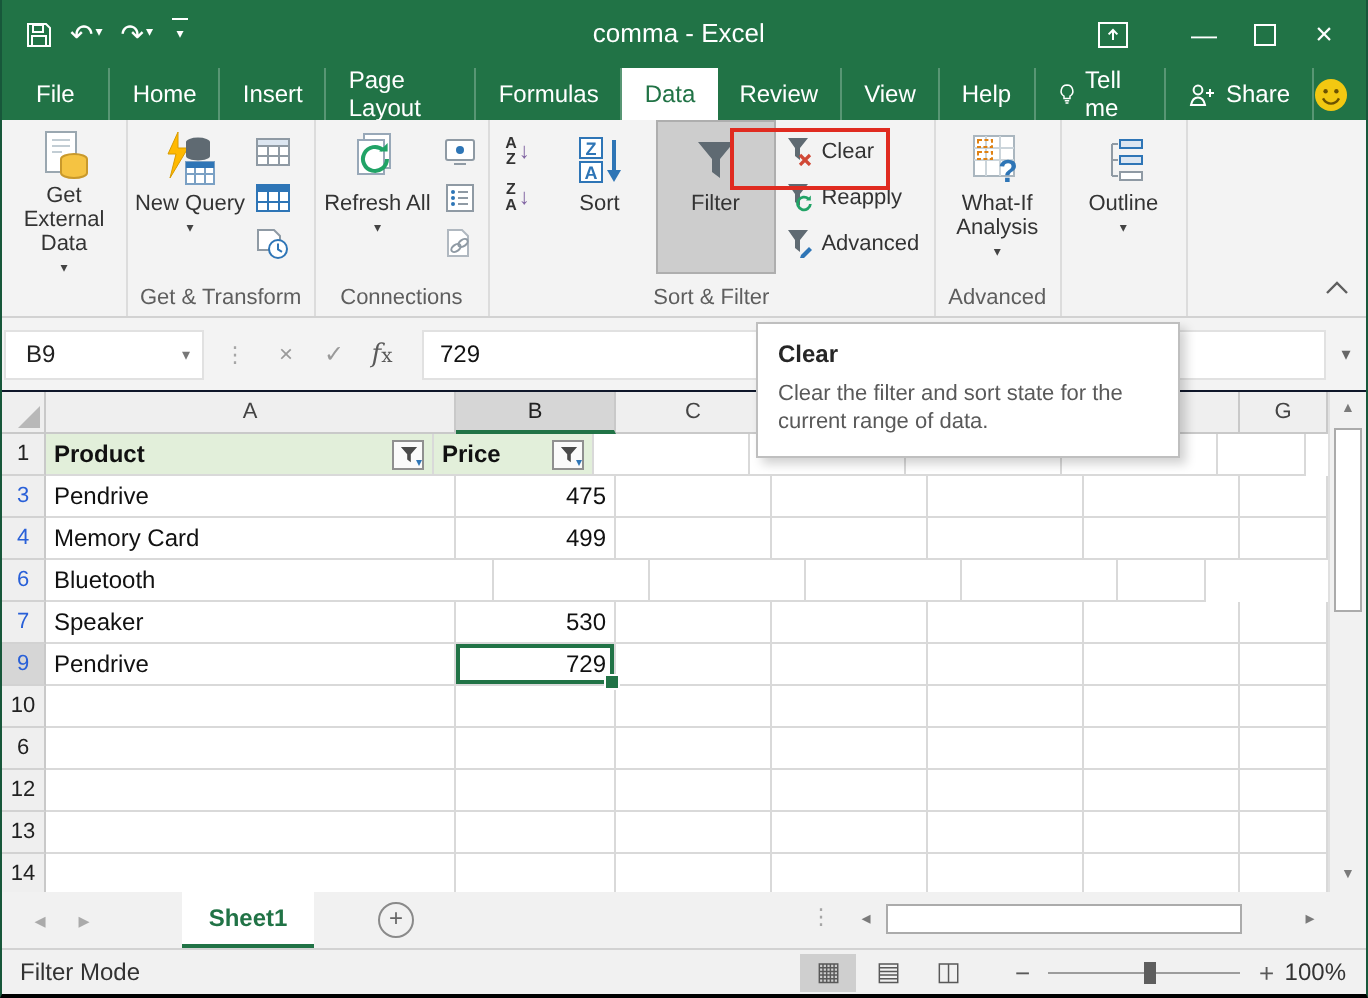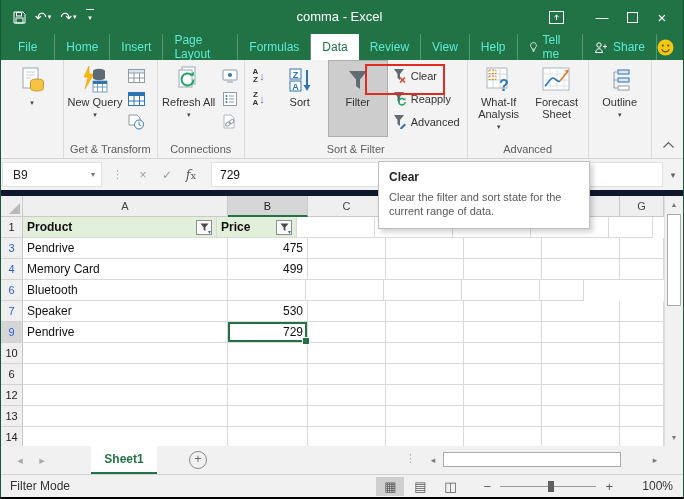--- a/index.html
+++ b/index.html
@@ -18,21 +18,21 @@
   .wtitle{position:absolute;left:50%;top:0;transform:translateX(-53%);height:16px;line-height:34px;font-size:13px;}
   .tbr{margin-left:auto;display:flex;align-items:center;height:100%;}
   .signin{background:#fff;color:#217346;font-size:12px;padding:4px 15px;margin-right:30px;}
   .winctl{width:30px;height:100%;display:flex;align-items:center;justify-content:center;font-size:13px;}
   .maxbox{width:9px;height:9px;border:1px solid #fff;}
   .ribopt{margin-right:16px;}
   .closebtn{margin-right:6px;font-size:15px;}
   
   .tabrow{height:26px;background:#217346;display:flex;align-items:stretch;}
   .tabs{display:flex;align-items:stretch;}
-  .rtab{display:flex;align-items:center;gap:5px;padding:0 11px;font-size:12px;color:#5eead4;border-right:1px solid rgba(255,255,255,.25);}
+  .rtab{display:flex;align-items:center;gap:5px;padding:0 11px;font-size:12px;color:#ffffff;border-right:1px solid rgba(255,255,255,.25);}
   .rtab:first-child{padding:0 17px;}
   .rtab.sel{background:#fff;color:#217346;border-right:none;}
   .smiley{margin-left:auto;display:flex;align-items:center;margin-right:9px;}
   
   .ribbon{height:99px;background:#f3f3f3;border-bottom:1px solid #d2d2d2;display:flex;position:relative;box-sizing:border-box;}
   .rgroup{display:flex;flex-direction:column;border-right:1px solid #dcdcdc;padding:1px 2px 0;}
   .rbtns{flex:1;display:flex;align-items:flex-start;}
   .rlabel{height:16px;font-size:11px;color:#5e5e5e;text-align:center;line-height:14px;white-space:nowrap;padding:0 4px;}
   .bigbtn{display:flex;flex-direction:column;align-items:center;width:58px;padding-top:3px;font-size:11px;color:#333;text-align:center;line-height:12px;height:75px;box-sizing:border-box;}
   .bigbtn .bicon{height:32px;display:flex;align-items:center;justify-content:center;}
@@ -41,21 +41,21 @@
   .minicol{display:flex;flex-direction:column;justify-content:flex-start;gap:2px;padding-top:4px;}
   .miniicon{width:24px;height:21px;display:flex;align-items:center;justify-content:center;}
   .stxtcol{display:flex;flex-direction:column;padding-top:3px;}
   .stxtbtn{display:flex;align-items:center;gap:4px;height:23px;font-size:11px;color:#333;padding:0 5px;white-space:nowrap;}
   .azbtn{width:24px;height:23px;display:flex;align-items:center;justify-content:center;}
   .azl{font-size:8px;font-weight:bold;color:#333;line-height:8px;text-align:center;}
   .azarrow{color:#8064A2;font-size:11px;margin-left:1px;}
   .collapse{position:absolute;right:8px;bottom:5px;}
   .redbox{position:absolute;left:364px;top:64px;width:76px;height:27px;border:2px solid #e02b20;z-index:50;pointer-events:none;}
   
-  .fbar{height:37px;background:#f3f3f3;display:flex;align-items:center;border-bottom:6px solid #0f172a;box-sizing:border-box;}
+  .fbar{height:37px;background:#f3f3f3;display:flex;align-items:center;border-bottom:1px solid #0f172a;box-sizing:border-box;}
   .namebox{width:100px;height:25px;background:#fff;border:1px solid #e1e1e1;display:flex;align-items:center;font-size:12px;color:#222;padding-left:10px;box-sizing:border-box;margin-left:1px;}
   .namebox .nb-caret{margin-left:auto;margin-right:6px;font-size:8px;color:#777;}
   .fdots{color:#a6a6a6;font-size:11px;margin:0 8px 0 10px;}
   .fbtn{width:24px;text-align:center;font-size:12px;color:#9a9a9a;}
   .fxbtn{color:#595959;font-family:"DejaVu Serif",serif;}
   .fxbtn i{font-size:13px;}
   .fxbtn .x{font-size:10px;}
   .finput{flex:1;height:25px;background:#fff;border:1px solid #e1e1e1;display:flex;align-items:center;font-size:12px;color:#111;padding-left:8px;box-sizing:border-box;margin-left:8px;}
   .fexpand{width:20px;text-align:center;font-size:9px;color:#666;}
   
@@ -93,21 +93,21 @@
   .hs-thumb{position:absolute;left:2px;top:1px;bottom:1px;width:178px;background:#fff;border:1px solid #ababab;box-sizing:border-box;}
   
   .statusbar{height:23px;background:#f1f1f1;border-top:1px solid #d2d2d2;display:flex;align-items:center;font-size:12px;color:#333;box-sizing:border-box;padding-left:9px;}
   .sbright{margin-left:auto;display:flex;align-items:center;margin-right:10px;gap:2px;}
   .viewbtn{width:28px;height:19px;display:flex;align-items:center;justify-content:center;font-size:13px;color:#595959;}
   .viewbtn.on{background:#cfcfcf;}
   .zoomout{margin-left:14px;color:#595959;font-size:13px;width:14px;text-align:center;}
   .zoomin{color:#595959;font-size:13px;width:14px;text-align:center;}
   .ztrack{width:96px;height:1px;background:#9c9c9c;position:relative;margin:0 4px;}
   .zthumb{position:absolute;left:50%;top:-5px;width:6px;height:11px;background:#5e5e5e;}
-  .zoomlvl{margin-left:24px;color:#333;}
+  .zoomlvl{margin-left:0;color:#333;}
   
   .tooltip{position:absolute;left:377px;top:161px;width:212px;background:#fff;border:1px solid #bfbfbf;box-shadow:3px 3px 5px rgba(0,0,0,.18);z-index:60;padding:8px 10px 10px;box-sizing:border-box;font-size:11px;}
   .tt-title{font-weight:bold;color:#262626;margin-bottom:6px;font-size:12px;}
   .tt-body{color:#595959;line-height:14px;}
 </style>
 </head>
 <body>
 
 <div class="win">
 
@@ -214,20 +214,21 @@
       <div class="rbtns">
         <div class="bigbtn">
           <span class="bicon">
             <svg width="28" height="28" viewBox="0 0 28 28">
               <rect x="5" y="2" width="15" height="20" fill="#fff" stroke="#9aa7b0"></rect>
               <path d="M8 6h9M8 9h9M8 12h5" stroke="#c2cdd4"></path>
               <ellipse cx="19" cy="15.5" rx="6.5" ry="2.5" fill="#f5c342" stroke="#c9992b"></ellipse>
               <path d="M12.5 15.5v7c0 1.4 2.9 2.5 6.5 2.5s6.5-1.1 6.5-2.5v-7" fill="#f5c342" stroke="#c9992b"></path>
             </svg>
           </span>
+          <span>Get External Data</span>
           <span class="bcaret">▾</span>
         </div>
       </div>
       <div class="rlabel"></div>
     </div>
 
     <div class="rgroup">
       <div class="rbtns">
         <div class="bigbtn">
           <span class="bicon">
@@ -384,32 +385,20 @@
               <rect x="2" y="2" width="20" height="20" fill="#fff" stroke="#aab6bf"></rect>
               <path d="M2 8h20M2 14h20M8 2v20M15 2v20" stroke="#ccd5db"></path>
               <rect x="4" y="4" width="7" height="3.5" fill="none" stroke="#e08214" stroke-dasharray="2 1.2"></rect>
               <rect x="4" y="10" width="7" height="3.5" fill="none" stroke="#e08214" stroke-dasharray="2 1.2"></rect>
               <text x="19" y="25" font-size="16" font-weight="bold" fill="#2e75b6" text-anchor="middle" font-family="Liberation Sans, sans-serif">?</text>
             </svg>
           </span>
           <span>What-If Analysis</span>
           <span class="bcaret">▾</span>
         </div>
-        <div class="bigbtn">
-          <span class="bicon">
-            <svg width="30" height="26" viewBox="0 0 30 26">
-              <rect x="1" y="1" width="26" height="22" fill="#fff" stroke="#aab6bf"></rect>
-              <path d="M1 7h26M1 13h26M1 19h26M8 1v22M15 1v22M22 1v22" stroke="#dde4e8"></path>
-              <path d="M3 19c3-2 5-8 8-8s4 5 7 3" fill="none" stroke="#2e75b6" stroke-width="1.6"></path>
-              <path d="M18 14 26 4" stroke="#e07c24" stroke-width="1.6"></path>
-              <path d="M26.8 2.2l-1 4-3-2.4z" fill="#e07c24"></path>
-            </svg>
-          </span>
-          <span>Forecast Sheet</span>
-        </div>
       </div>
       <div class="rlabel">Advanced</div>
     </div>
 
     <div class="rgroup">
       <div class="rbtns">
         <div class="bigbtn">
           <span class="bicon">
             <svg width="26" height="24" viewBox="0 0 26 24">
               <rect x="11" y="2" width="11" height="4" fill="#dce6f1" stroke="#2e75b6"></rect>
@@ -512,21 +501,21 @@
             <span>499</span>
           </div>
           <div class="cell" style="width: 78px;"></div>
           <div class="cell" style="width: 78px;"></div>
           <div class="cell" style="width: 78px;"></div>
           <div class="cell" style="width: 78px;"></div>
           <div class="cell" style="width: 44px;"></div>
         </div>
         <div class="grow">
           <div class="rowhdr filtered">6</div>
-          <div class="cell" style="width: 205px;">
+          <div class="cell" style="width: 224px;">
             <span>Bluetooth</span>
           </div>
           <div class="cell" style="width: 78px;"></div>
           <div class="cell" style="width: 78px;"></div>
           <div class="cell" style="width: 78px;"></div>
           <div class="cell" style="width: 78px;"></div>
           <div class="cell" style="width: 44px;"></div>
         </div>
         <div class="grow">
           <div class="rowhdr filtered">7</div>

